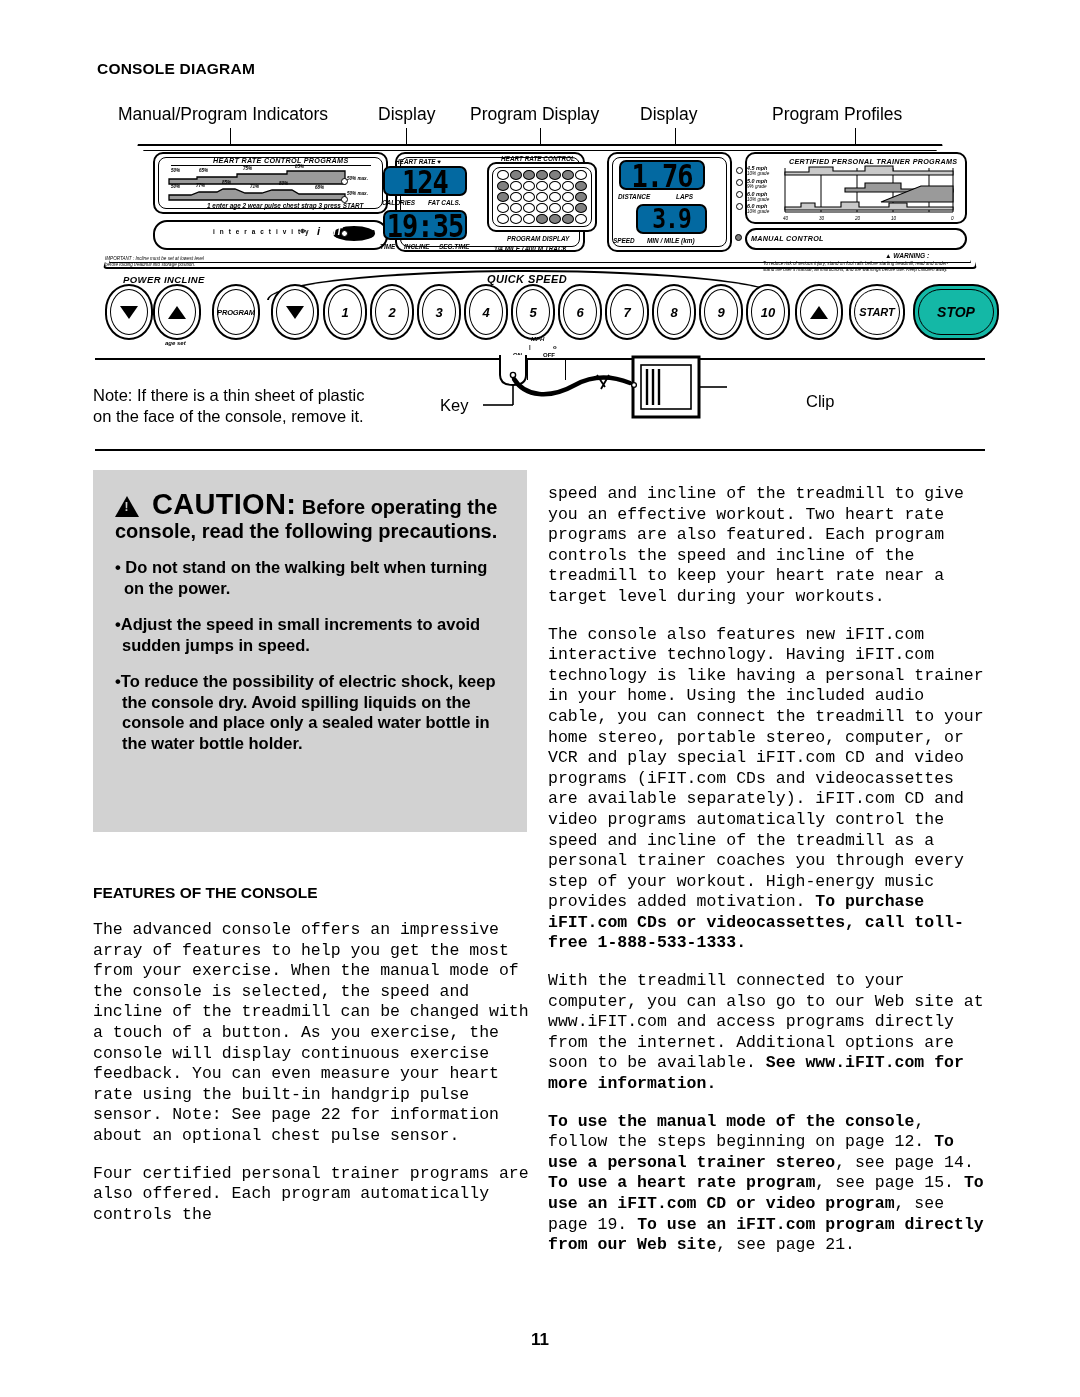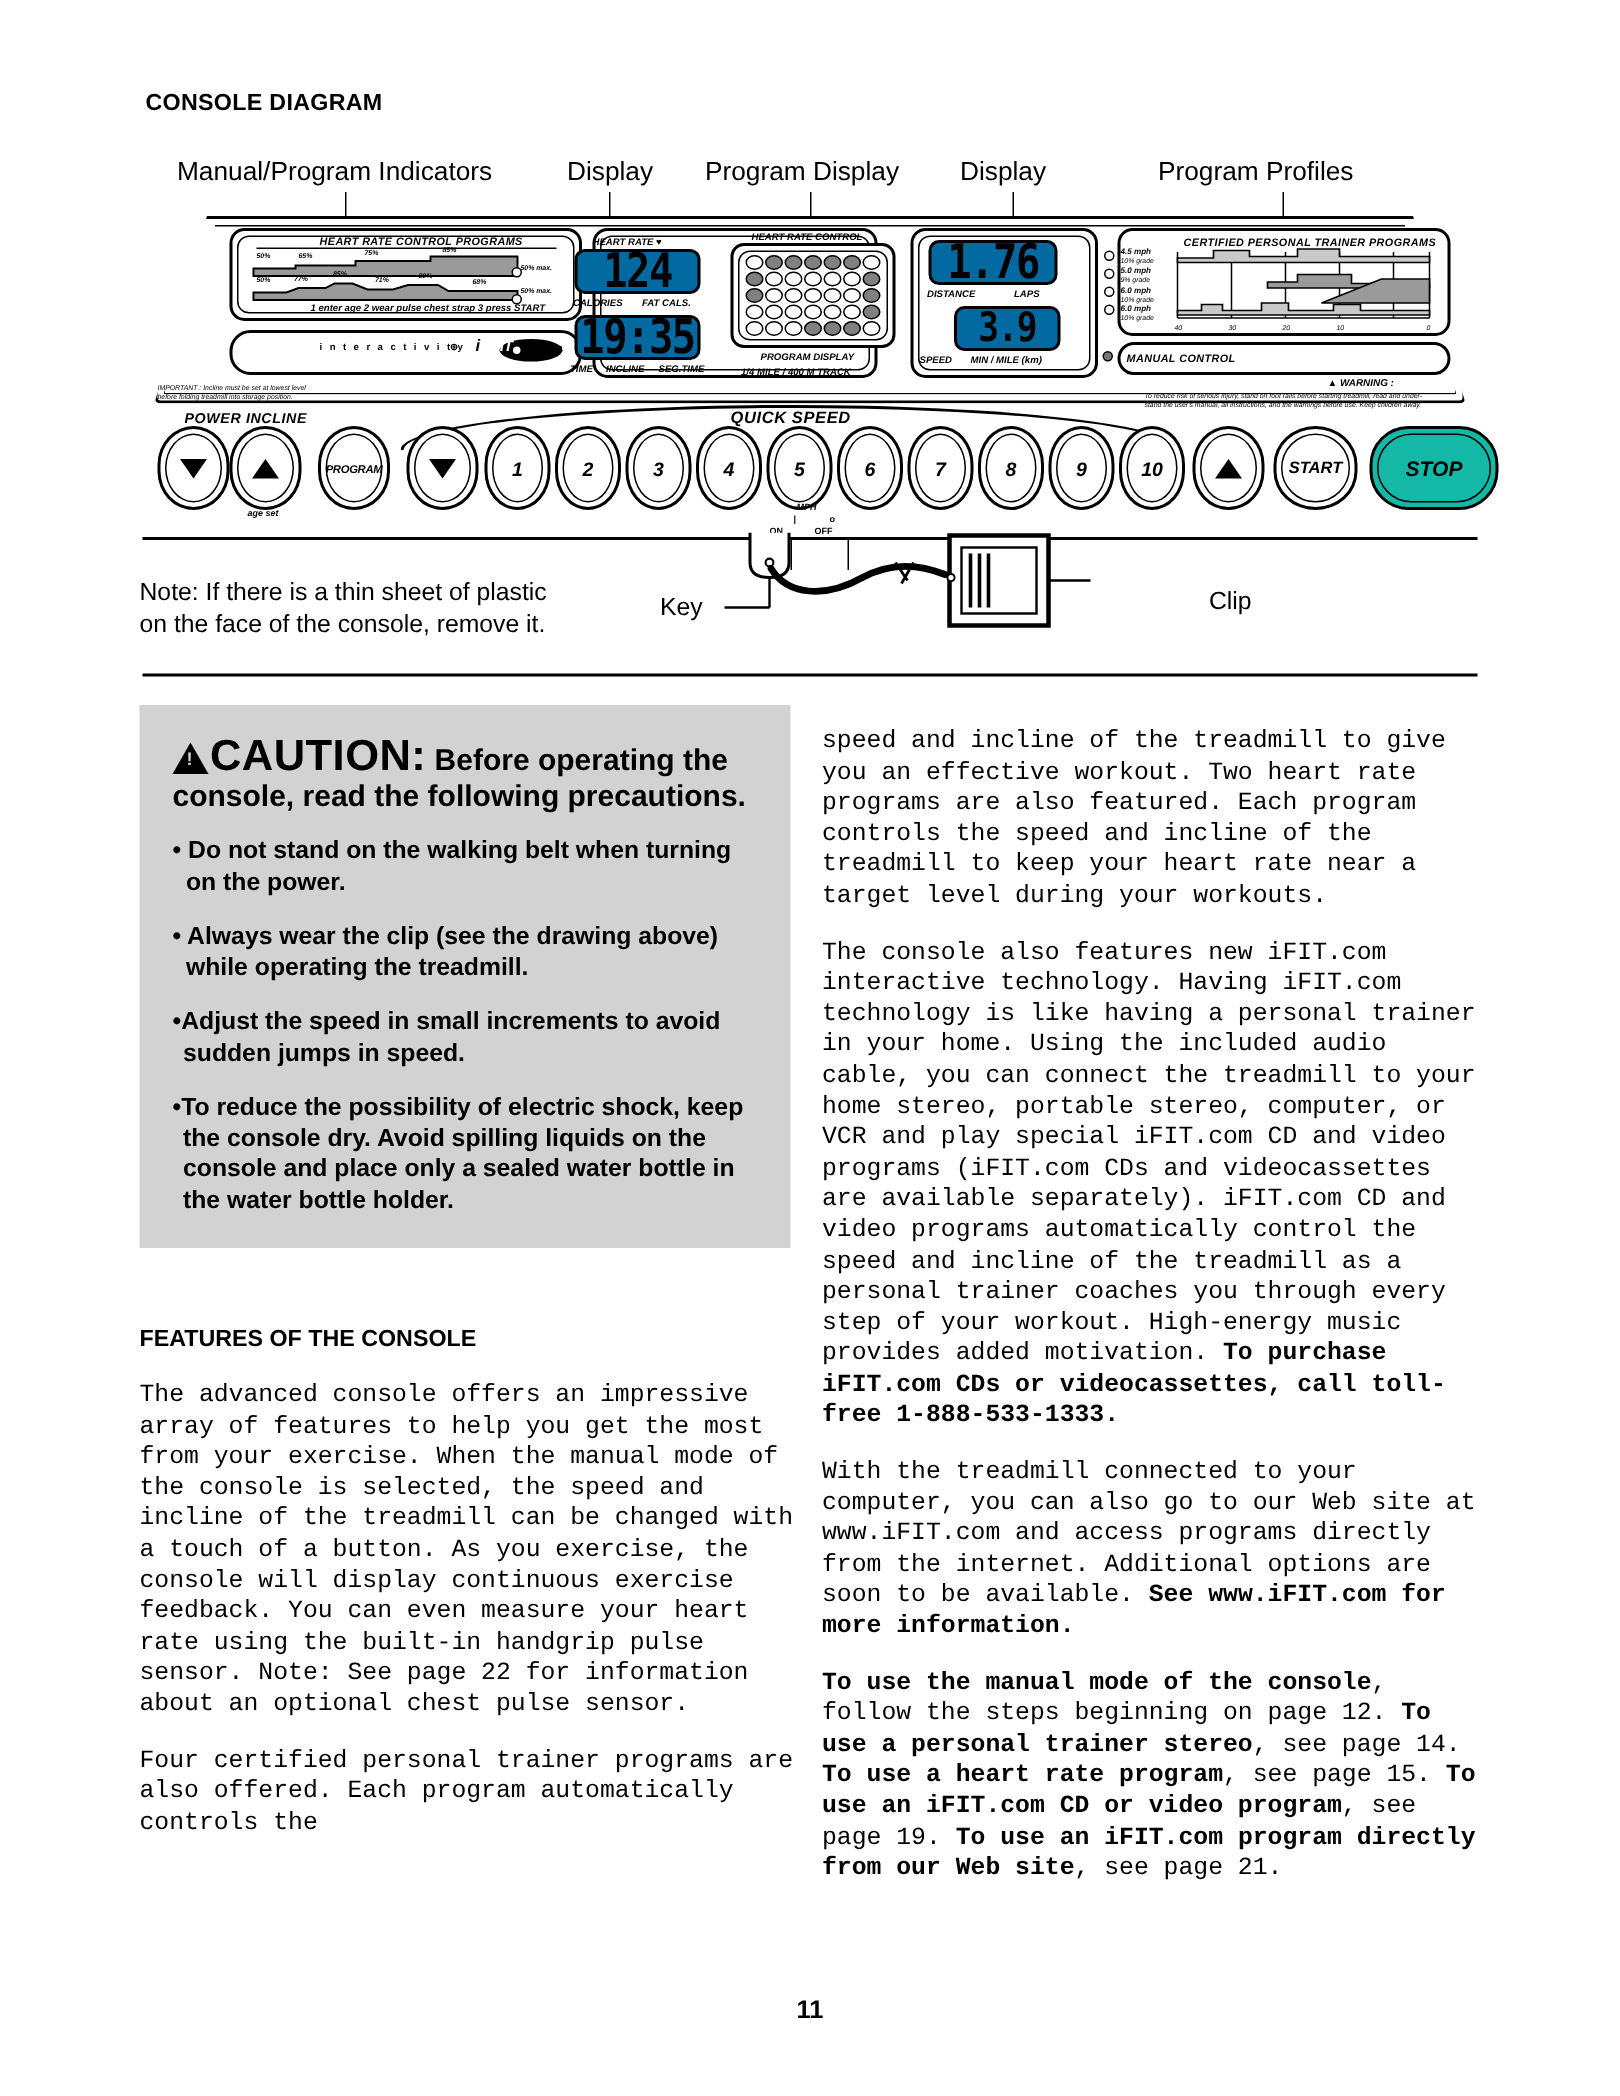--- a/index.html
+++ b/index.html
@@ -209,20 +209,21 @@
   }
   .caution-head {
     font-weight:bold;
     font-size:20px;
     line-height:24px;
     margin:0 0 14px 0;
   }
   .caution-head .big {
     font-size:29px;
     letter-spacing:.3px;
+    margin-left:12px;
   }
   .warn-tri {
     display:inline-block;
     width:0;height:0;
     border-left:12px solid transparent;
     border-right:12px solid transparent;
     border-bottom:21px solid #000;
     position:relative;
     top:3px;
     margin-right:1px;
@@ -590,21 +591,20 @@
   <div class="kc-label" style="left:440px; top:396px;">Key</div>
   <div class="kc-label" style="left:806px; top:392px;">Clip</div>
 
   <div class="hr-rule" style="top:449px;"></div>
 
   <div id="caution-box">
     <p class="caution-head">
       <span class="warn-tri"></span><span class="big">CAUTION:</span><span> Before operating the console, read the following precautions.</span>
     </p>
     <p class="caution-item">• Do not stand on the walking belt when turning on the power.</p>
-    <p class="caution-item">• Always wear the clip (see the drawing above) while operating the treadmill.</p>
     <p class="caution-item tight">•Adjust the speed in small increments to avoid sudden jumps in speed.</p>
     <p class="caution-item tight">•To reduce the possibility of electric shock, keep the console dry. Avoid spilling liquids on the console and place only a sealed water bottle in the water bottle holder.</p>
   </div>
 
   <div class="col-head" style="left:93px; top:884px;">FEATURES OF THE CONSOLE</div>
 
   <div class="body-col" id="left-col">
     <p>The advanced console offers an impressive array of features to help you get the most from your exercise. When the manual mode of the console is selected, the speed and incline of the treadmill can be changed with a touch of a button. As you exercise, the console will display continuous exercise feedback. You can even measure your heart rate using the built-in handgrip pulse sensor. Note: See page 22 for information about an optional chest pulse sensor.</p>
     <p>Four certified personal trainer programs are also offered. Each program automatically controls the</p>
   </div>

